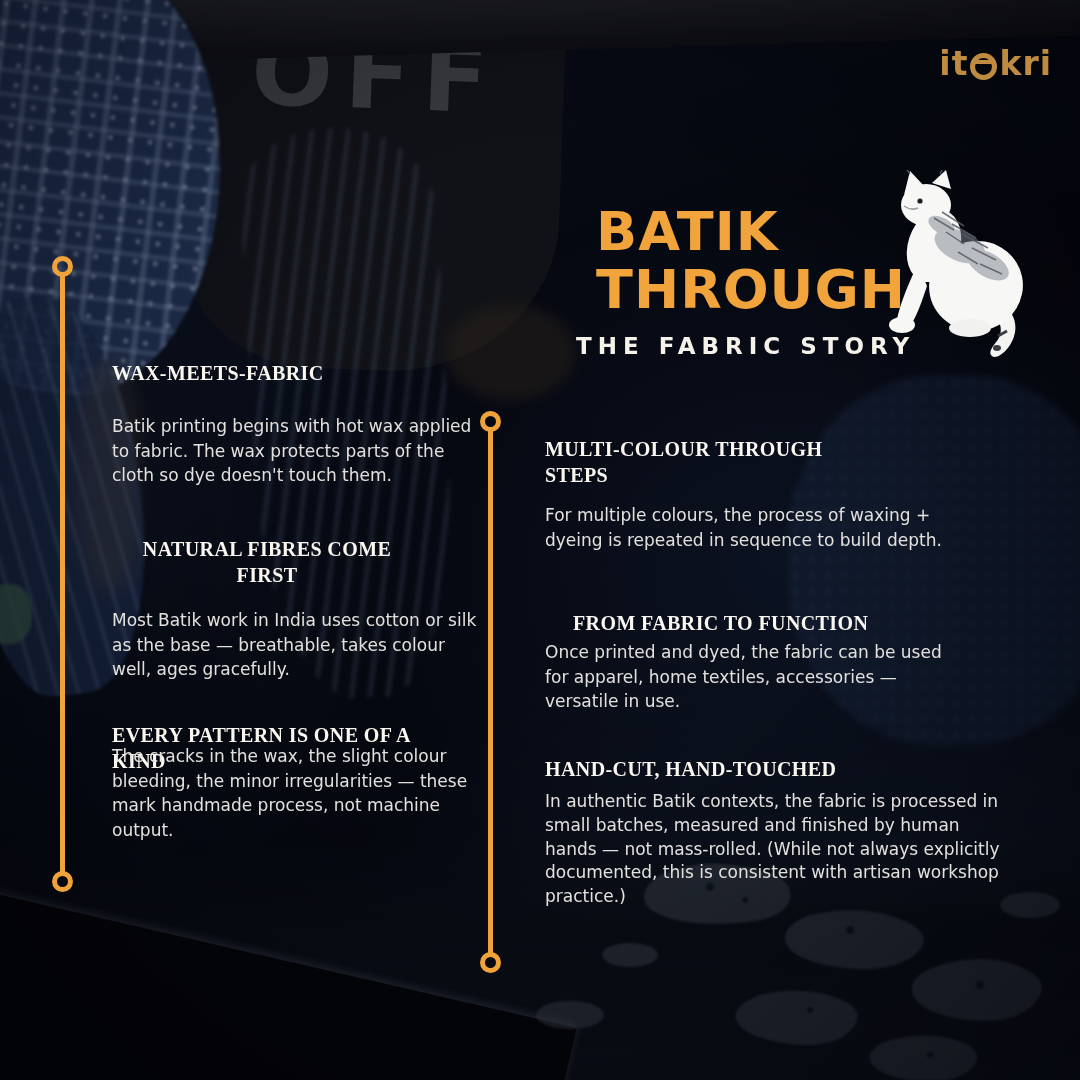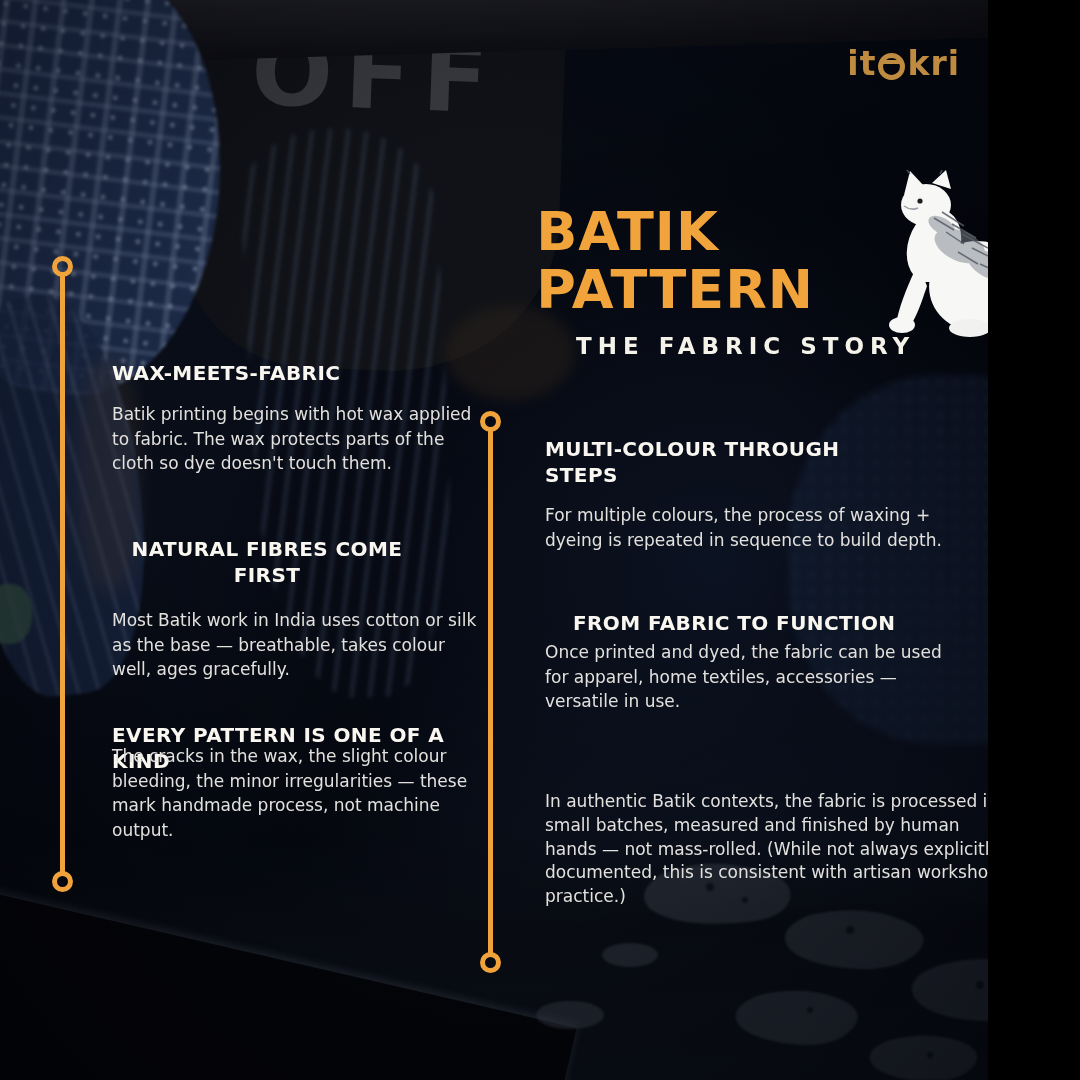--- a/index.html
+++ b/index.html
@@ -1,17 +1,17 @@
 <!DOCTYPE html>
 <html><head>
 <meta charset="utf-8">
 <style>
   html,body{margin:0;padding:0;background:#000;}
   .canvas{
-    position:relative;width:988px;height:1080px;overflow:hidden;
+    position:relative;width:1080px;height:1080px;overflow:hidden;
     background:#0f172a;
     font-family:"DejaVu Sans","Liberation Sans",sans-serif;
   }
   
   .bg-base{position:absolute;inset:0;
     background:
       radial-gradient(ellipse 620px 520px at 72% 52%, #0e1626 0%, rgba(14,22,38,0) 70%),
       radial-gradient(ellipse 760px 560px at 82% 88%, #111a28 0%, rgba(17,26,40,0) 70%),
       radial-gradient(ellipse 500px 700px at 8% 40%, #0d1422 0%, rgba(13,20,34,0) 75%),
       linear-gradient(160deg,#0b101d 0%,#06080f 45%,#080d18 100%);
@@ -73,26 +73,26 @@
     color:#f2a43c;font-size:54px;font-weight:800;line-height:1.07;letter-spacing:1px;}
   .subtitle{position:absolute;left:576px;top:333px;color:#f5f2ea;
     font-size:23px;font-weight:700;letter-spacing:6px;white-space:nowrap;}
   .cat{position:absolute;left:876px;top:170px;}
   .timeline{position:absolute;width:20px;display:flex;flex-direction:column;align-items:center;}
   .tl-ring{width:11px;height:11px;border:5px solid #f0a23b;border-radius:50%;flex:0 0 auto;}
   .tl-line{flex:1;width:5px;background:#f0a23b;margin:-2px 0;}
   .tl-left{left:52px;top:256px;height:636px;}
   .tl-right{left:480px;top:411px;height:562px;}
   .sec-h{position:absolute;color:#faf7f1;font-weight:800;font-size:20px;line-height:1.3;
-    letter-spacing:.4px;}
+    letter-spacing:.4px;font-family:Liberation Serif, serif;}
   .sec-b{position:absolute;color:#e3e1dd;font-weight:400;font-size:17px;line-height:1.45;}
   .l-col{left:112px;}
   .r-col{left:545px;}
   .h1L{top:360px;width:380px;}
-  .b1L{top:402px;width:360px;}
+  .b1L{top:414px;width:360px;}
   .h2L{top:536px;width:310px;text-align:center;}
   .b2L{top:608px;width:370px;}
   .h3L{top:722px;width:345px;}
   .b3L{top:744px;width:385px;}
   .h1R{top:436px;width:315px;}
   .b1R{top:503px;width:425px;}
   .h2R{top:610px;width:420px;margin-left:28px;}
   .b2R{top:640px;width:420px;}
   .h3R{top:756px;width:420px;}
   .b3R{top:790px;width:462px;font-size:17px;line-height:1.4;}
@@ -141,21 +141,21 @@
   <div class="content">
 
     <div class="logo">
       <span>it</span>
         <span class="logo-o"></span>
         <span>kri</span>
     </div>
 
     <div class="title">
       <div>BATIK</div>
-      <div>PATTERN</div>
+      <div>THROUGH</div>
     </div>
     <div class="subtitle">THE FABRIC STORY</div>
 
     <svg class="cat" width="182" height="196" viewBox="0 0 182 196">
       <g>
         <path d="M126,134 C144,146 142,166 131,179 C126,185 119,189 116,186 C112,183 116,177 121,171 C128,161 125,150 115,142 Z" fill="#f4f4f2"></path>
         <ellipse cx="100" cy="116" rx="47" ry="45" fill="#f7f7f5" transform="rotate(-12 100 116)"></ellipse>
         <ellipse cx="58" cy="76" rx="26" ry="37" fill="#f7f7f5" transform="rotate(18 58 76)"></ellipse>
         <ellipse cx="50" cy="35" rx="25" ry="21" fill="#f7f7f5"></ellipse>
         <polygon points="28,25 34,1 49,17" fill="#f7f7f5"></polygon>
@@ -202,16 +202,17 @@
     <div class="sec-b l-col b1L">Batik printing begins with hot wax applied to fabric. The wax protects parts of the cloth so dye doesn't touch them.</div>
     <div class="sec-h l-col h2L">NATURAL FIBRES COME FIRST</div>
     <div class="sec-b l-col b2L">Most Batik work in India uses cotton or silk as the base — breathable, takes colour well, ages gracefully.</div>
     <div class="sec-h l-col h3L">EVERY PATTERN IS ONE OF A KIND</div>
     <div class="sec-b l-col b3L">The cracks in the wax, the slight colour bleeding, the minor irregularities — these mark handmade process, not machine output.</div>
 
     <div class="sec-h r-col h1R">MULTI-COLOUR THROUGH STEPS</div>
     <div class="sec-b r-col b1R">For multiple colours, the process of waxing + dyeing is repeated in sequence to build depth.</div>
     <div class="sec-h r-col h2R">FROM FABRIC TO FUNCTION</div>
     <div class="sec-b r-col b2R">Once printed and dyed, the fabric can be used for apparel, home textiles, accessories — versatile in use.</div>
+    <div class="sec-h r-col h3R">HAND-CUT, HAND-TOUCHED</div>
     <div class="sec-b r-col b3R">In authentic Batik contexts, the fabric is processed in small batches, measured and finished by human hands — not mass-rolled. (While not always explicitly documented, this is consistent with artisan workshop practice.)</div>
 
   </div>
 </div>
 
 </body></html>

